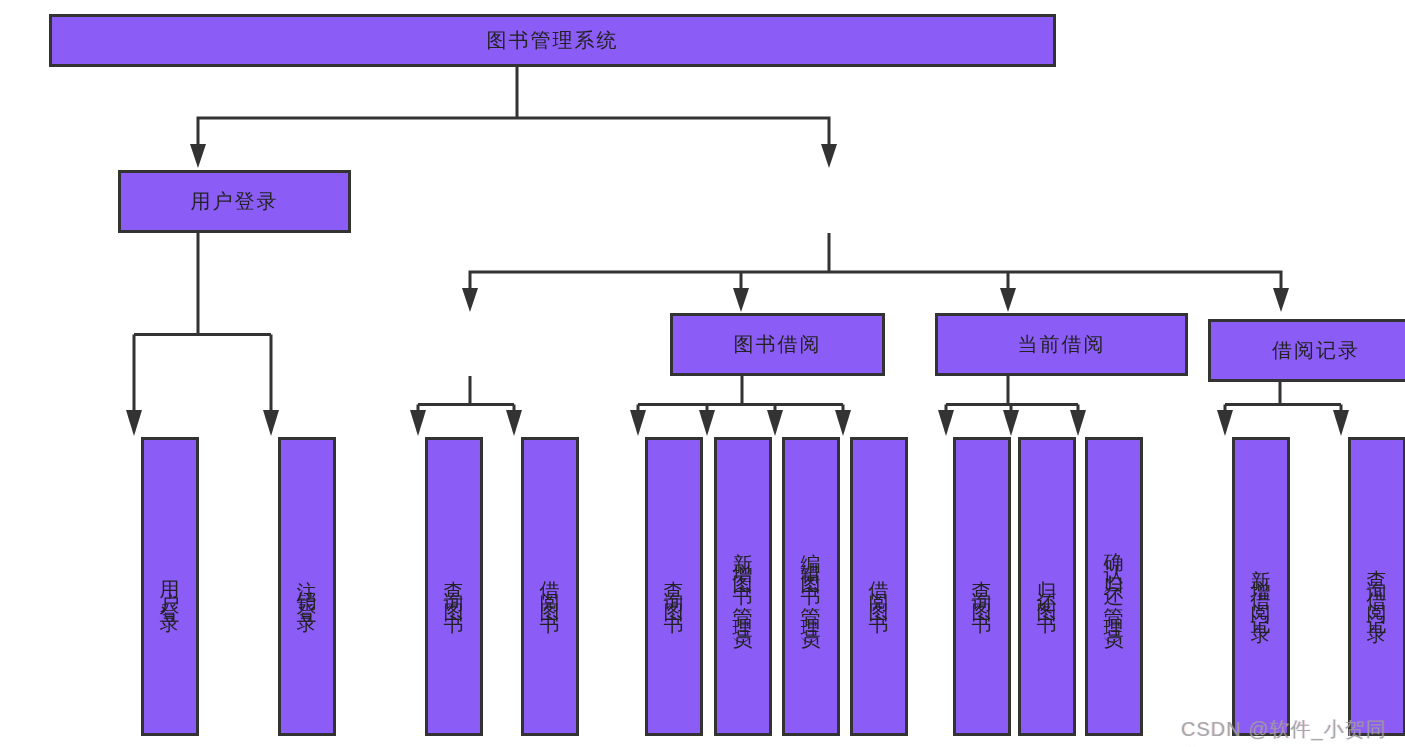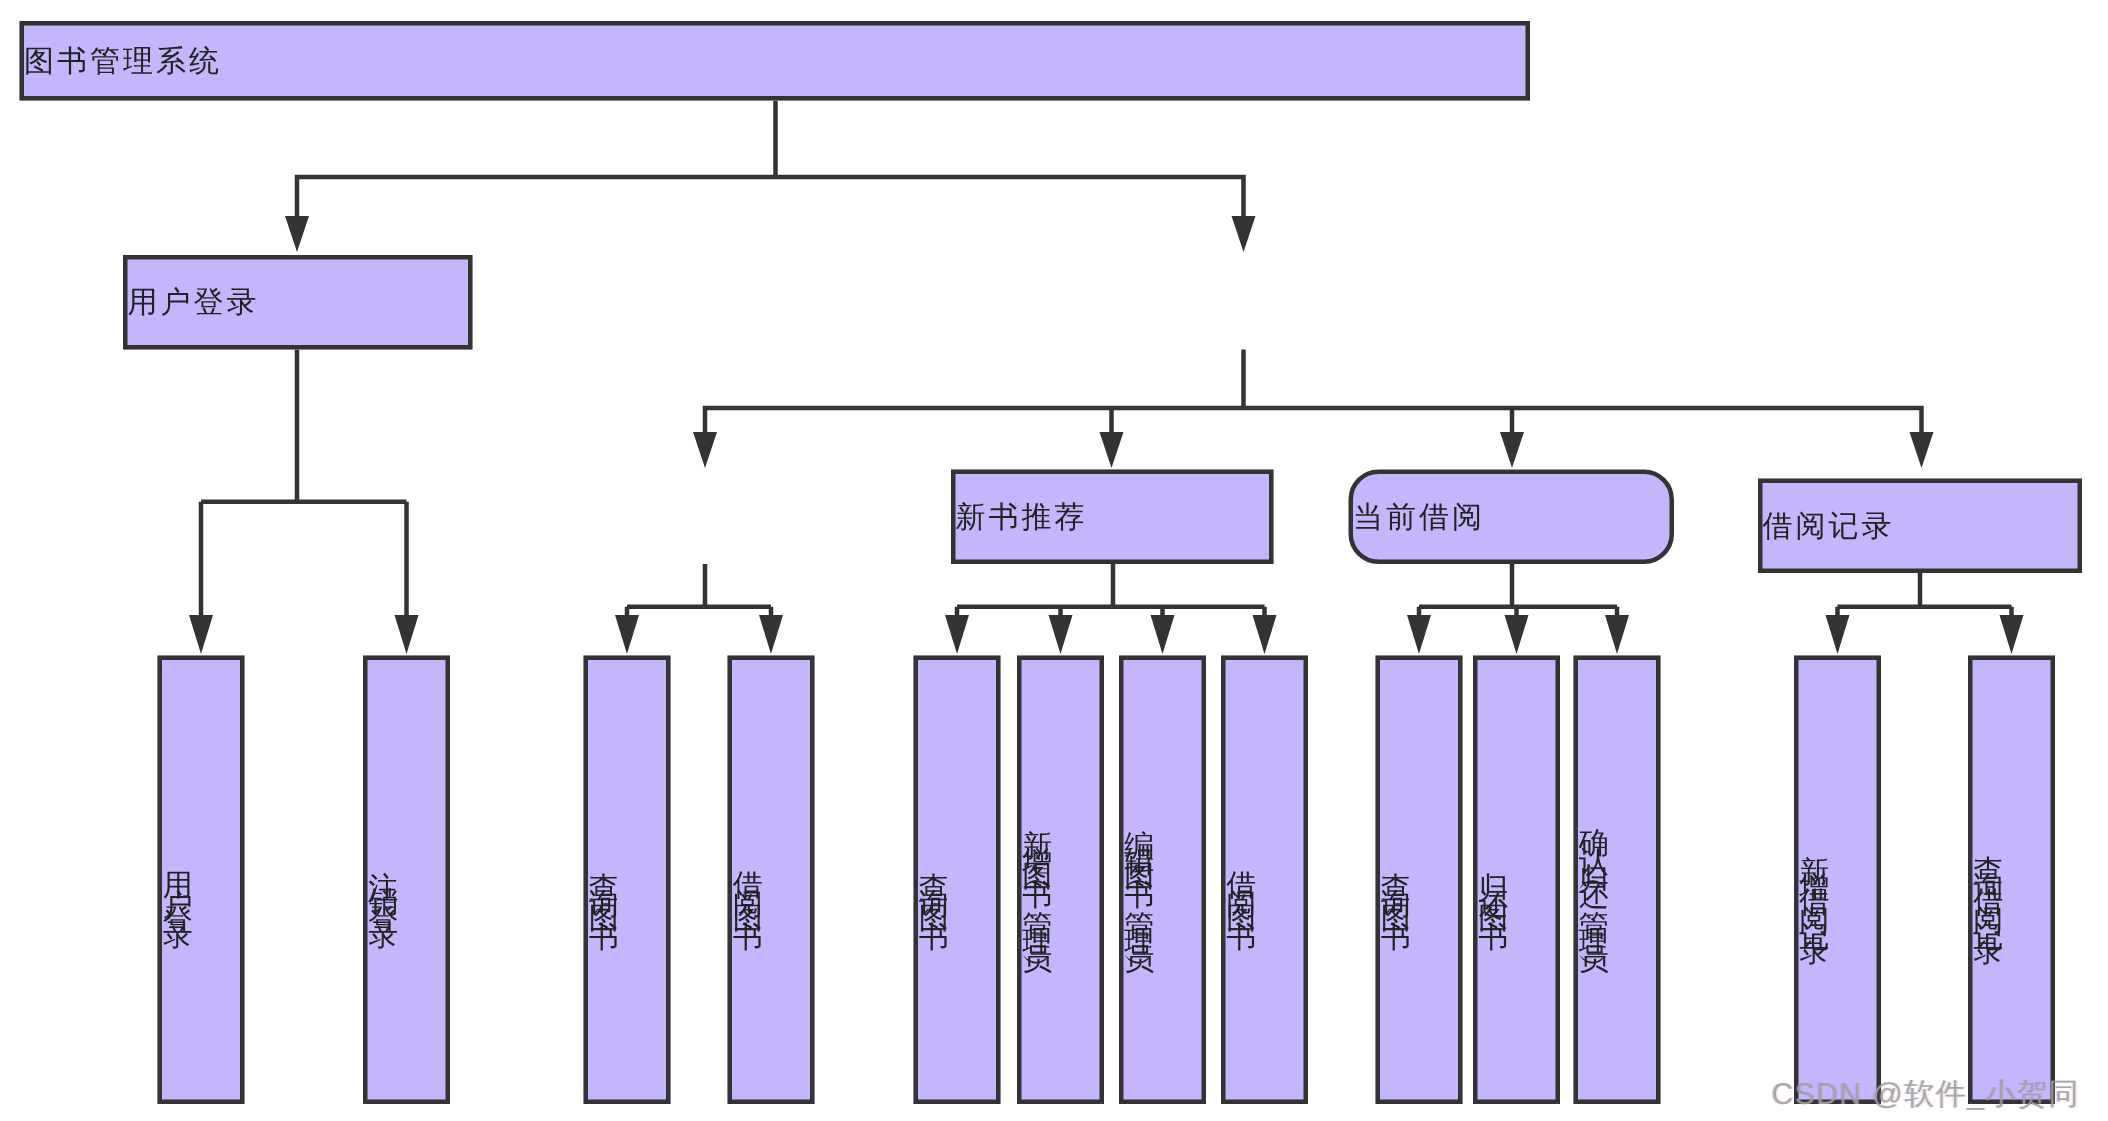--- a/index.html
+++ b/index.html
@@ -22,27 +22,28 @@
   .edges path {
     stroke: currentColor;
     stroke-width: 3;
     fill: none;
   }
   .edges polygon { fill: currentColor; }
   .node {
     position: absolute;
     box-sizing: border-box;
     border: 3px solid var(--line, #333333);
-    background: #c4b5fd;
+    background: #8b5cf6;
     display: flex;
     align-items: center;
-    justify-content: flex-start;
+    justify-content: center;
     font-size: 20px;
     letter-spacing: 2px;
     white-space: nowrap;
+    margin-left: 36px;
   }
   .leaf span {
     writing-mode: vertical-rl;
     text-orientation: mixed;
     font-size: 20px;
     line-height: 1;
     letter-spacing: 11px;
     white-space: nowrap;
   }
   .watermark {
@@ -107,23 +108,23 @@
 
   <div class="node" style="left:13px;top:14px;width:1007px;height:53px;">
     <span>图书管理系统</span>
   </div>
 
   <div class="node" style="left:82px;top:170px;width:233px;height:63px;">
     <span>用户登录</span>
   </div>
 
   <div class="node" style="left:634px;top:313px;width:215px;height:63px;">
-    <span>新书推荐</span>
+    <span>图书借阅</span>
   </div>
-  <div class="node" style="left:899px;top:313px;width:217px;height:63px;border-radius:20px;">
+  <div class="node" style="left:899px;top:313px;width:253px;height:63px;">
     <span>当前借阅</span>
   </div>
   <div class="node" style="left:1172px;top:319px;width:216px;height:63px;">
     <span>借阅记录</span>
   </div>
 
   <div class="node leaf" style="left:105px;top:437px;width:58px;height:299px;">
     <span>用户登录</span>
   </div>
   <div class="node leaf" style="left:242px;top:437px;width:58px;height:299px;">

